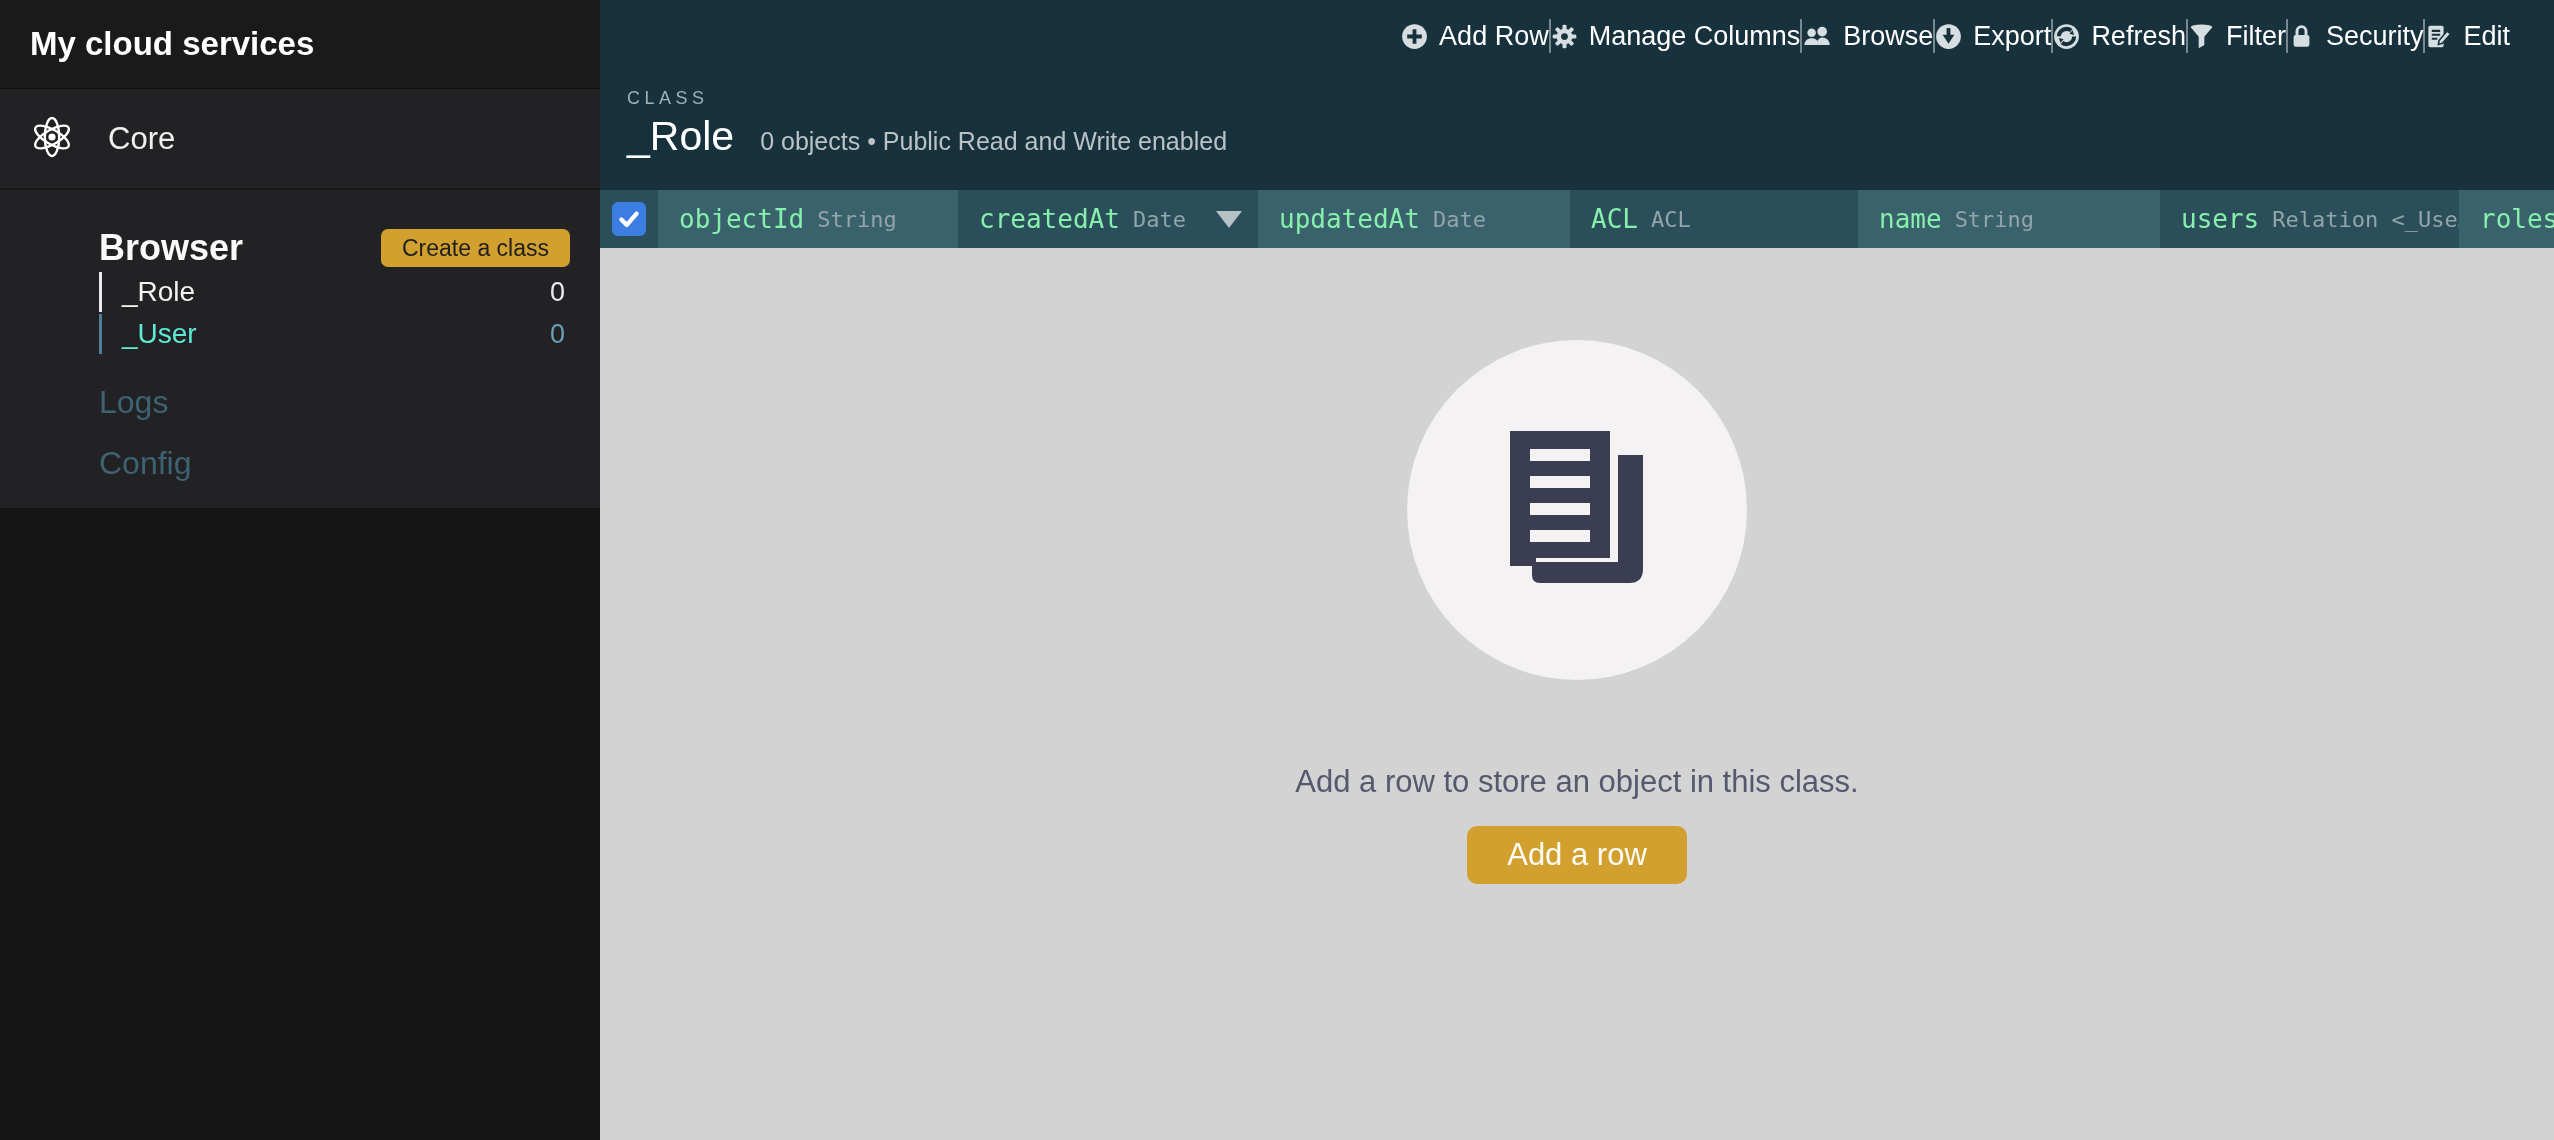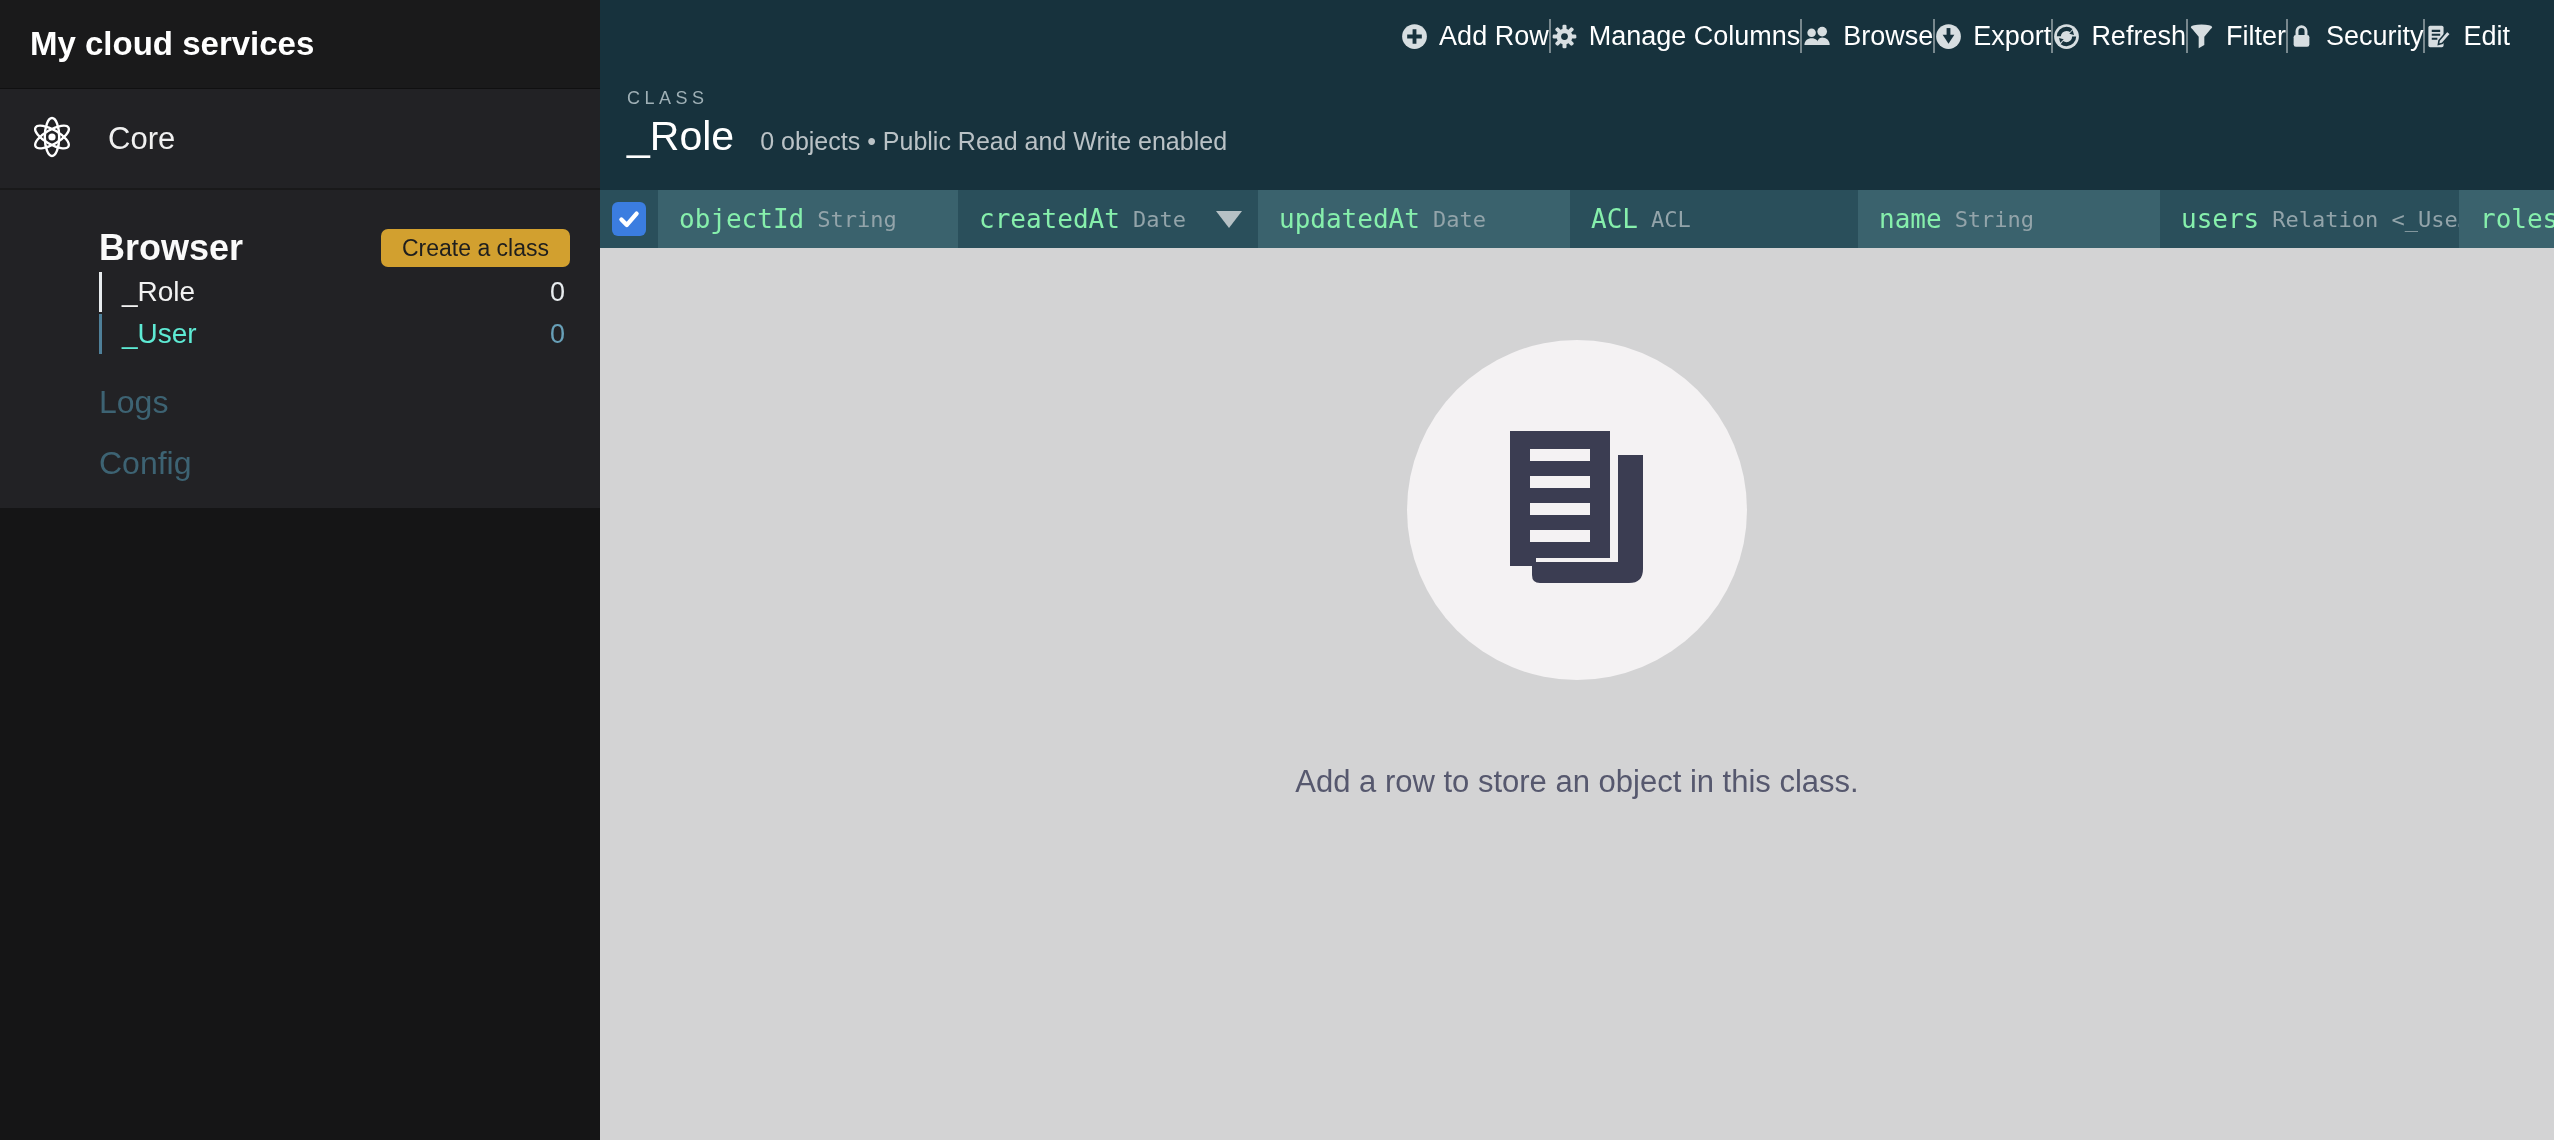--- a/index.html
+++ b/index.html
@@ -271,15 +271,16 @@
           <rect x="28" y="26" width="60" height="12" fill="#f4f2f3"></rect>
           <rect x="28" y="53" width="60" height="12" fill="#f4f2f3"></rect>
           <rect x="28" y="80" width="60" height="12" fill="#f4f2f3"></rect>
           <rect x="28" y="107" width="60" height="12" fill="#f4f2f3"></rect>
           <path d="M116 32 H141 V146 Q141 160 127 160 H38 Q30 160 30 152 V135 H116 Z" fill="#3b3d52"></path>
           <path d="M112 28 H116 V139 H34 V135 H112 Z" fill="#f4f2f3"></path>
         </svg>
       </span>
     </div>
     <div class="es-sub">Add a row to store an object in this class.</div>
+    <button class="add-row-btn">Add a row</button>
   </div>
 
 </div>
 
 </body></html>

